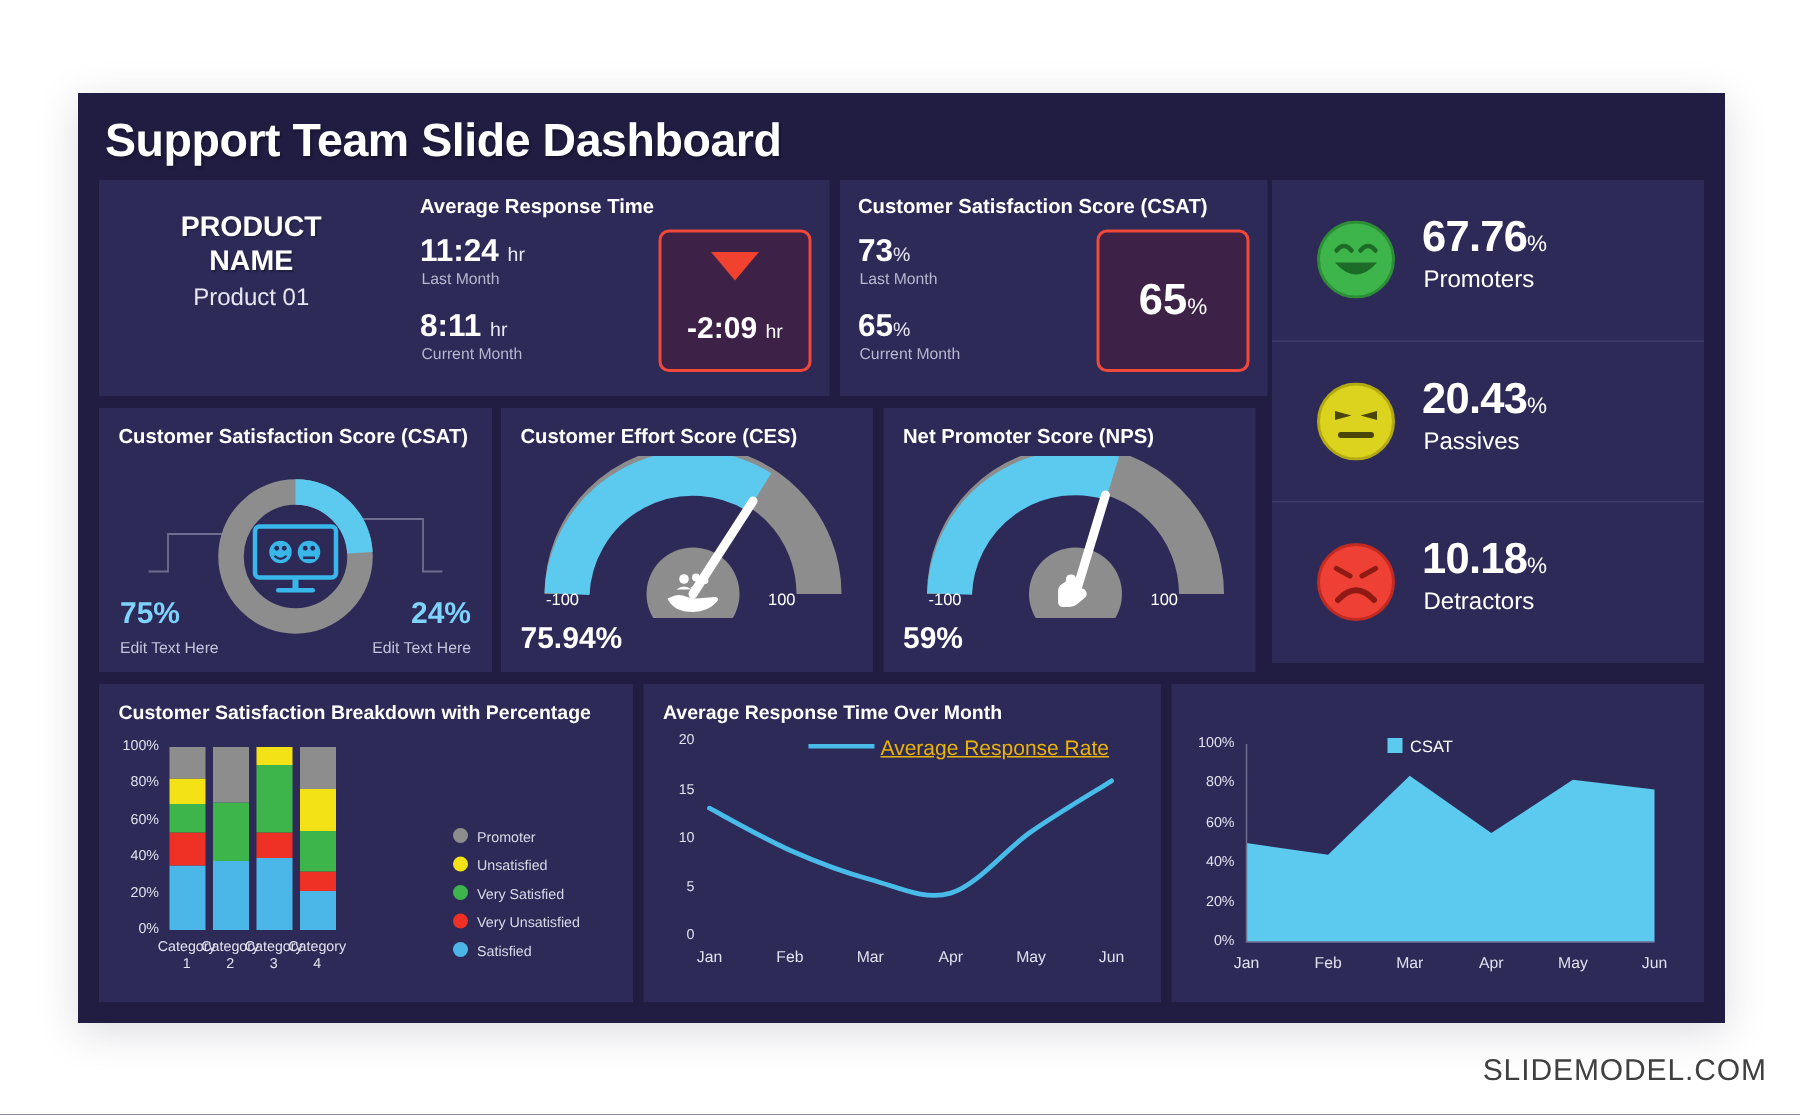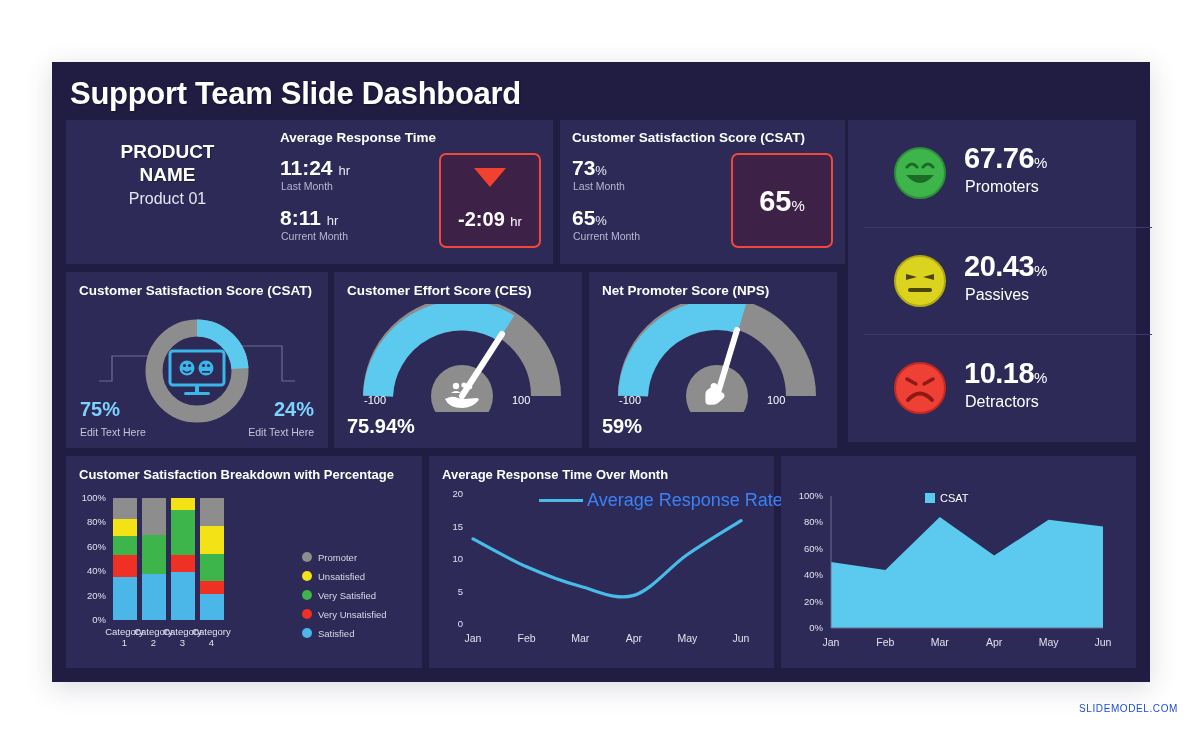--- a/index.html
+++ b/index.html
@@ -75,21 +75,21 @@
   }
   .hl-val .unit{font-size:13px;font-weight:400;}
   .hl-center{
     position:absolute;left:0;right:0;top:50%;transform:translateY(-50%);
     text-align:center;font-size:29px;font-weight:bold;color:#ffffff;
   }
   .hl-center .unit{font-size:15px;font-weight:400;}
 
   
   #card-nps-panel{left:796px;top:58px;width:288px;height:322px;}
-  .nps-row{position:absolute;left:16px;width:288px;height:106px;}
+  .nps-row{position:absolute;left:0;width:288px;height:106px;}
   .nps-row + .nps-row{border-top:1px solid #3d3a68;}
   .nps-face{
     position:absolute;left:30px;top:50%;transform:translateY(-50%);
     width:52px;height:52px;border-radius:50%;
   }
   .nps-val{
     position:absolute;left:100px;top:22px;
     font-size:29px;font-weight:bold;color:#ffffff;letter-spacing:-0.5px;
   }
   .nps-val .unit{font-size:15px;font-weight:400;}
@@ -129,37 +129,37 @@
   }
   .axis-lbl{position:absolute;font-size:9.5px;color:#e2e1ee;}
   .axis-lbl-x{position:absolute;font-size:9.5px;color:#e2e1ee;text-align:center;}
   .legend-item{position:absolute;font-size:9.5px;color:#d9d8e7;white-space:nowrap;}
   .legend-dot{
     display:inline-block;width:10px;height:10px;border-radius:50%;
     vertical-align:-1px;margin-right:6px;
   }
   .bar-seg{position:absolute;}
   .line-legend{
-    position:absolute;font-size:18px;color:#3b82f6;white-space:nowrap;
+    position:absolute;font-size:14px;color:#eab308;white-space:nowrap;text-decoration:underline;
   }
   .line-legend-swatch{
     display:inline-block;width:44px;height:3px;background:#49bbe8;
     vertical-align:4px;margin-right:4px;
   }
   .area-legend{
     position:absolute;font-size:11px;color:#ffffff;white-space:nowrap;
   }
   .area-legend-swatch{
     display:inline-block;width:10px;height:10px;background:#5cc9ef;
     vertical-align:-1px;margin-right:5px;
   }
 
   .footer{
     position:absolute;right:22px;top:703px;
-    font-size:10px;color:#1d4ed8;letter-spacing:.6px;text-align:center;
+    font-size:20px;color:#404040;letter-spacing:.6px;text-align:center;
   }
 </style>
 </head>
 <body>
 
 <div class="page">
 
   <div class="slide">
 
     <div class="slide-title">Support Team Slide Dashboard</div>

